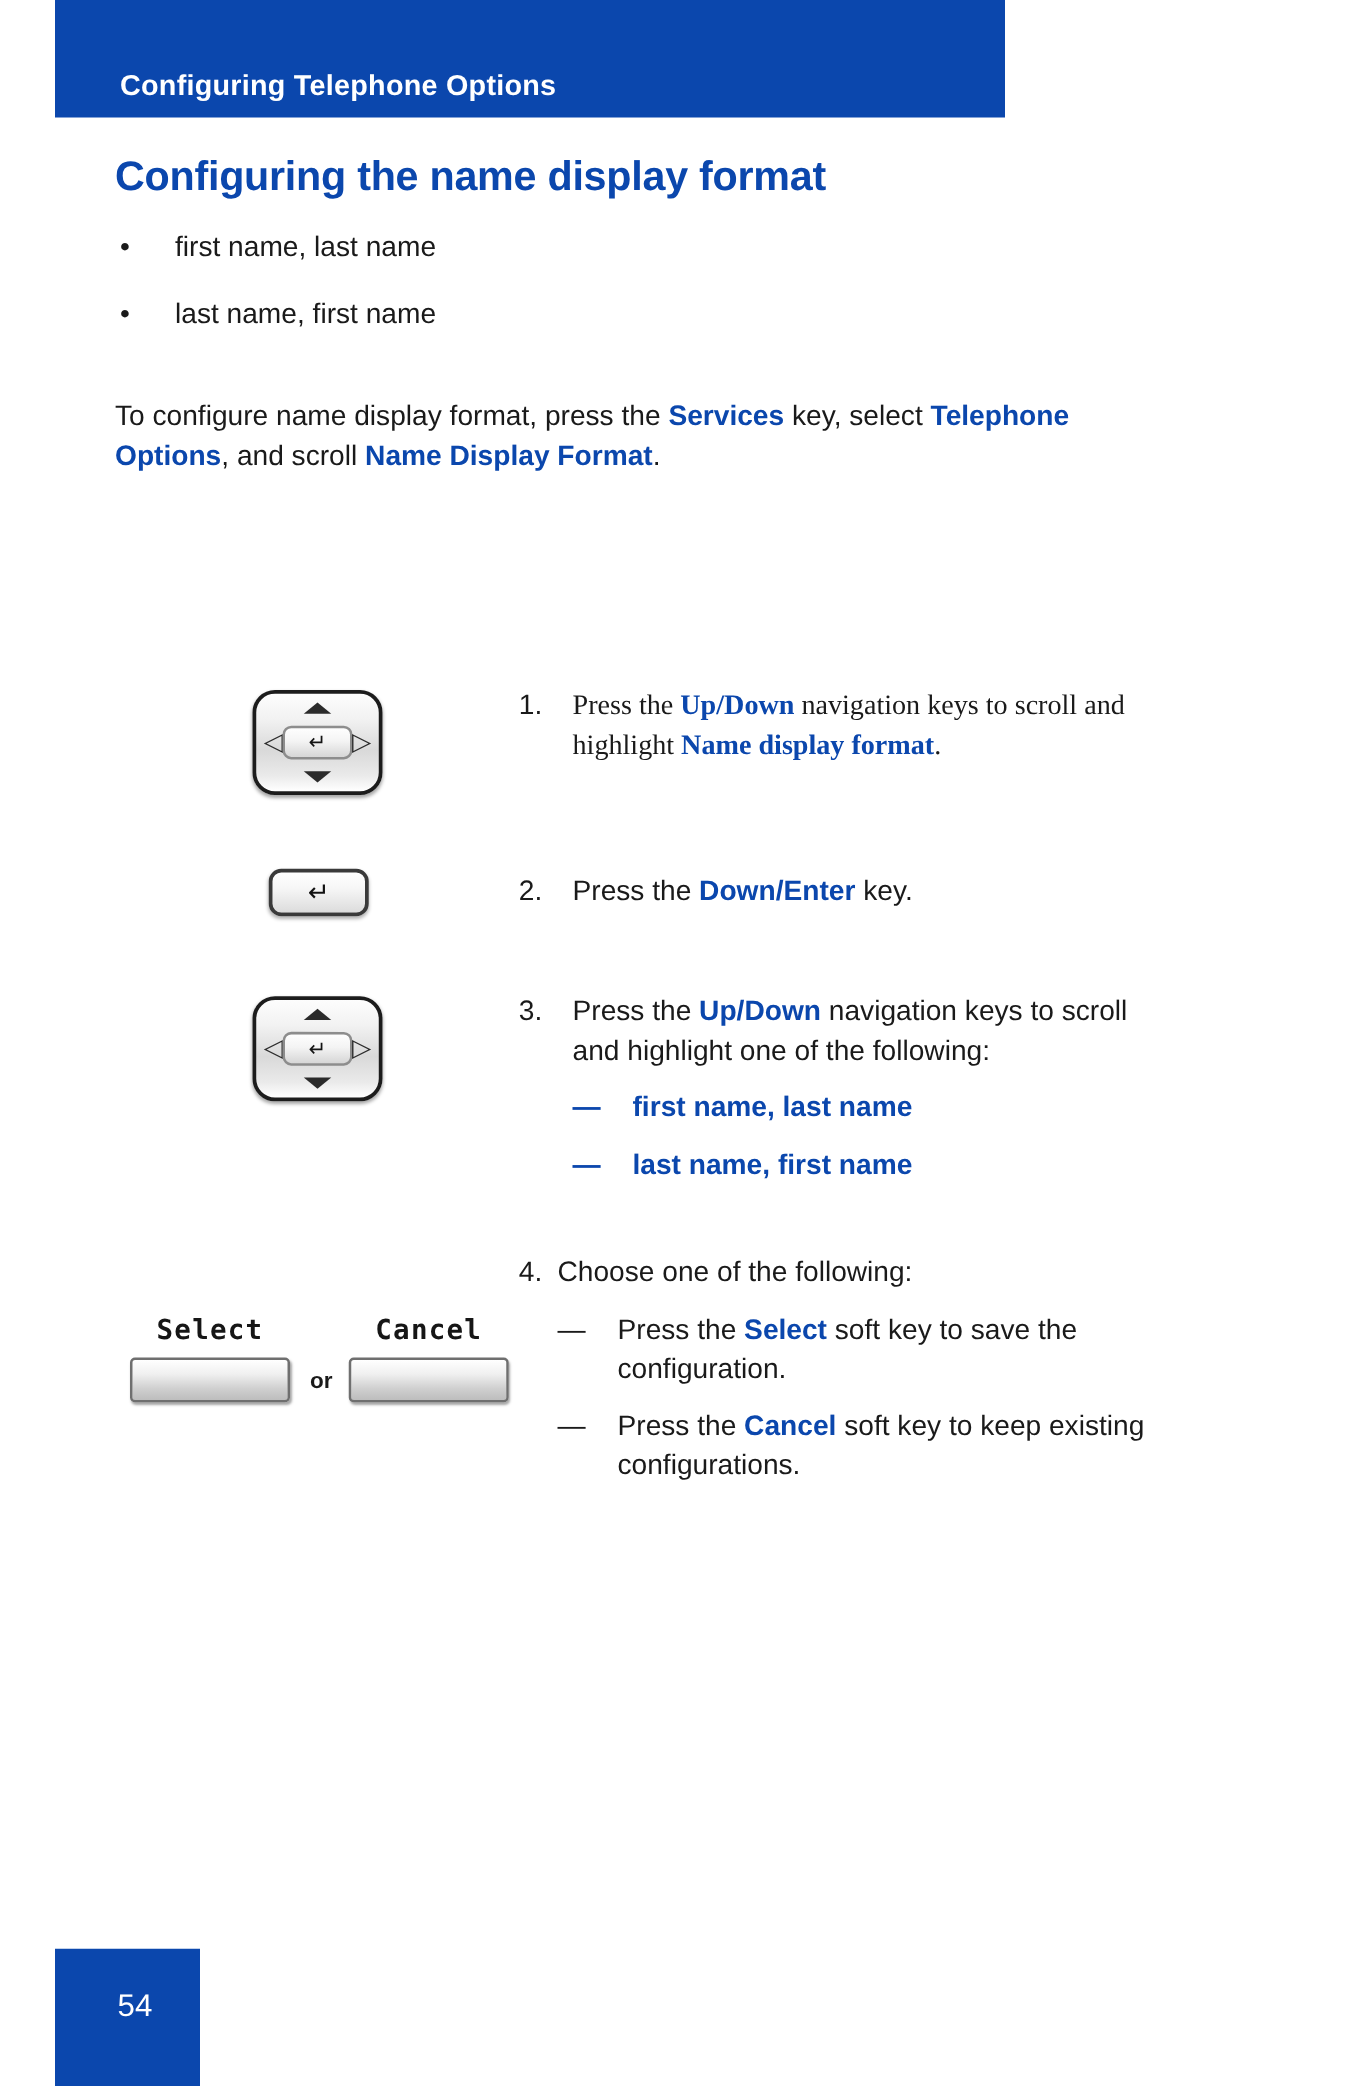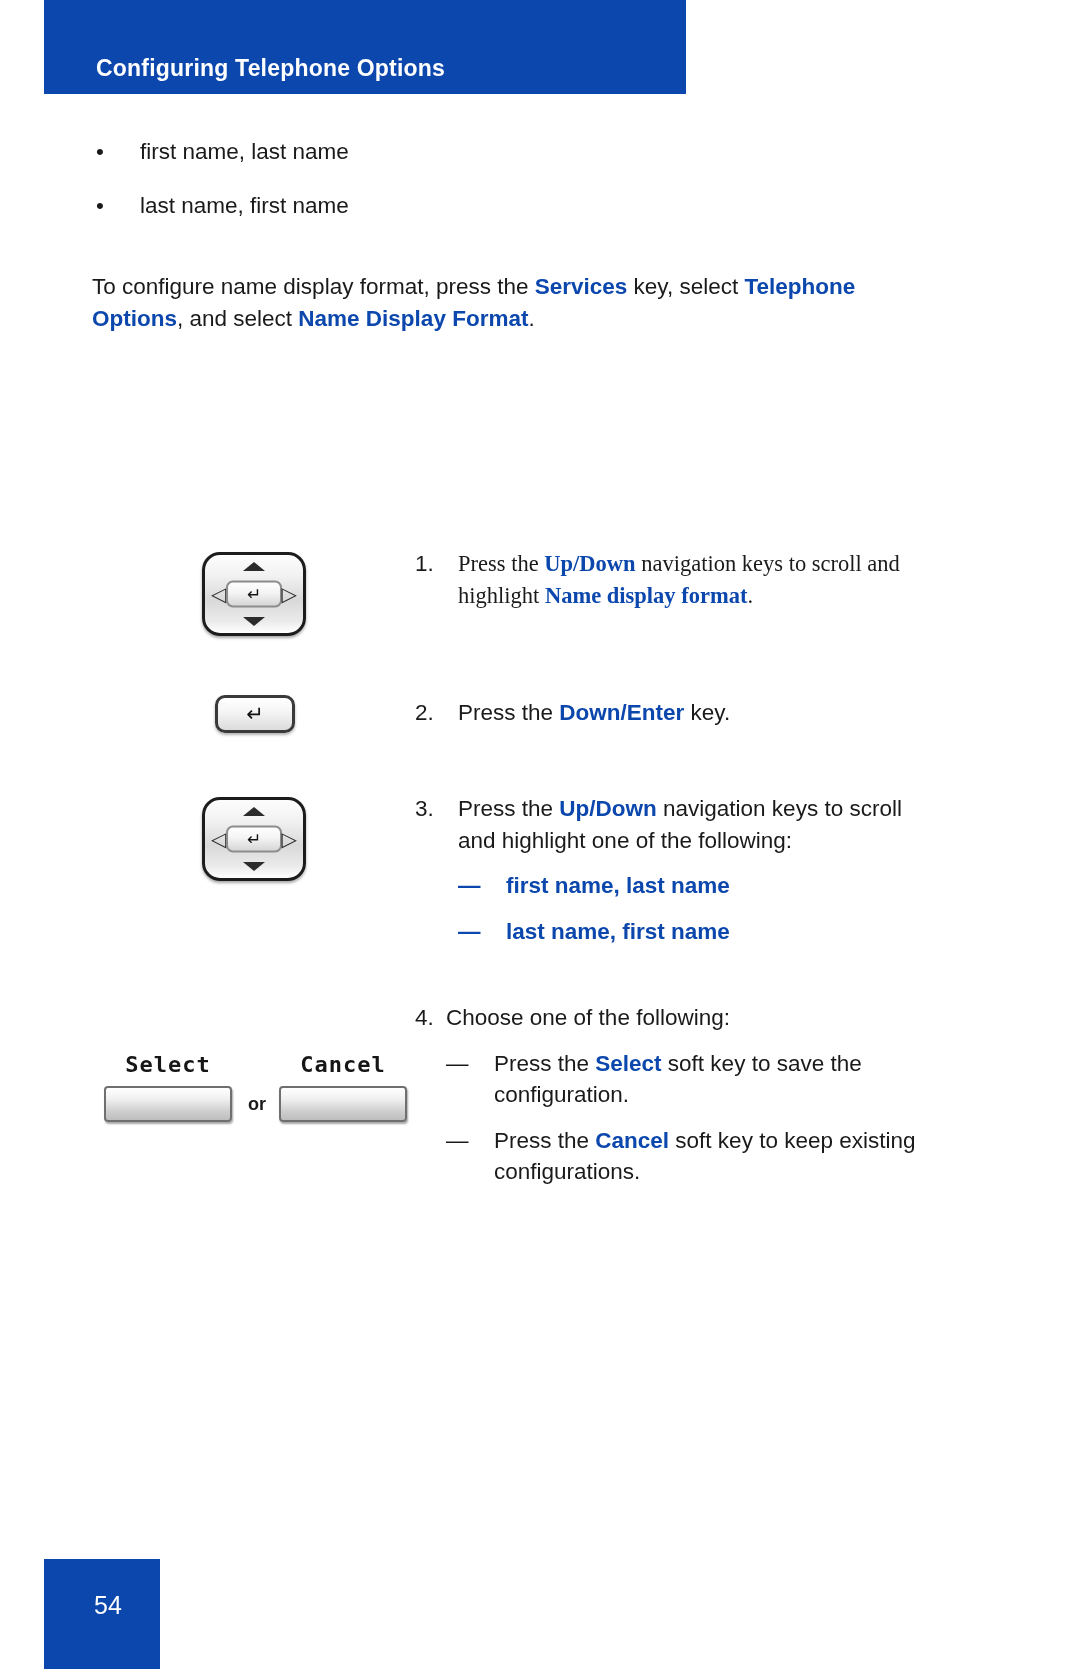--- a/index.html
+++ b/index.html
@@ -14,21 +14,21 @@
     font-family: "Liberation Sans", sans-serif;
     color: #000000;
     overflow: hidden;
   }
 
   
   .header-band {
     position: absolute;
     left: 44px;
     top: 0;
-    width: 642px;
+    width: 760px;
     height: 94px;
     background: #0b47ad;
   }
   .header-band .header-title {
     position: absolute;
     left: 52px;
     bottom: 12px;
     color: #ffffff;
     font-size: 23px;
     font-weight: bold;
@@ -269,36 +269,37 @@
 </style>
 </head>
 <body>
 
 <div class="header-band">
   <div class="header-title">Configuring Telephone Options</div>
 </div>
 
 <div class="content">
 
+  <h1 class="page-heading">Configuring the name display format</h1>
 
 
   <ul class="bullets">
     <li>
       <span class="bullet-dot">•</span>
       <span>first name, last name</span>
     </li>
     <li>
       <span class="bullet-dot">•</span>
       <span>last name, first name</span>
     </li>
   </ul>
 
   <div class="spacer-lg"></div>
 
-  <p class="body-text"><span>To configure name display format, press the </span><span class="blue">Services</span><span> key, select </span><span class="blue">Telephone Options</span><span>, and select </span><span class="blue">Name Display Format</span><span>.</span></p>
+  <p class="body-text"><span>To configure name display format, press the </span><span class="blue">Services</span><span> key, select </span><span class="blue">Telephone Options</span><span>, and scroll </span><span class="blue">Name Display Format</span><span>.</span></p>
 
 
 </div>
 
 <div class="steps">
 
   <div class="nav-key" style="left:202px; top:552px;">
     <div class="tri-up"></div>
     <div class="arr-left">◁</div>
     <div class="center-enter">↵</div>

